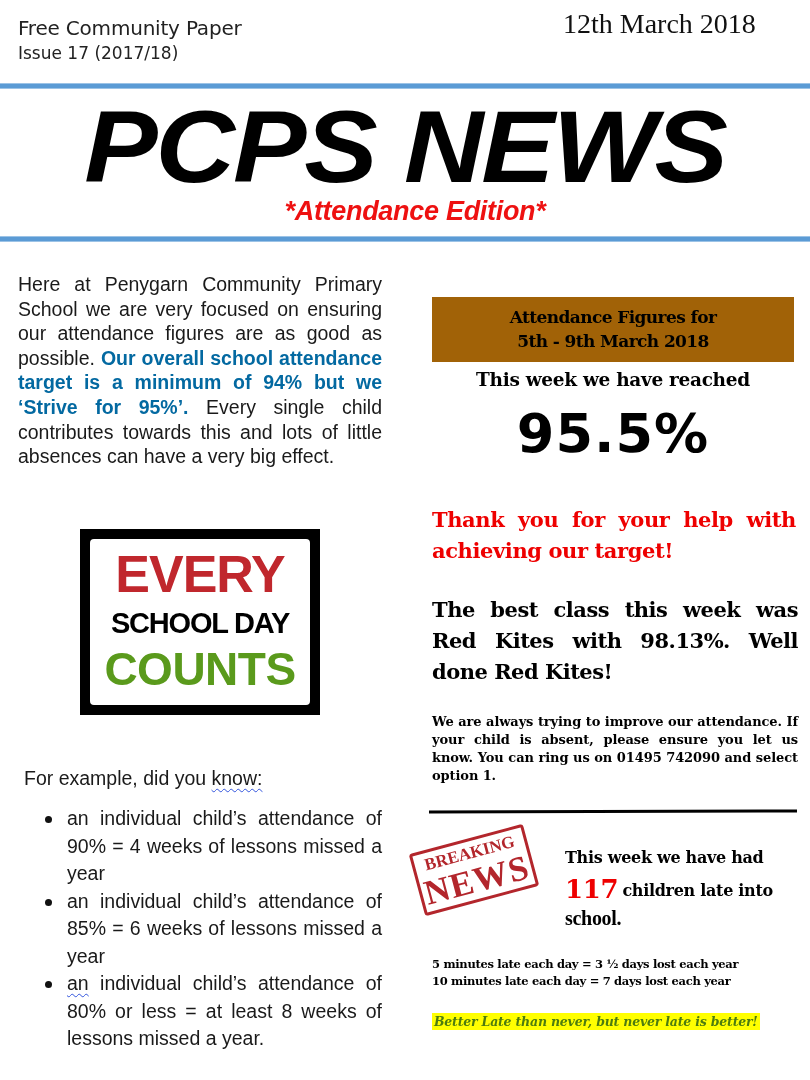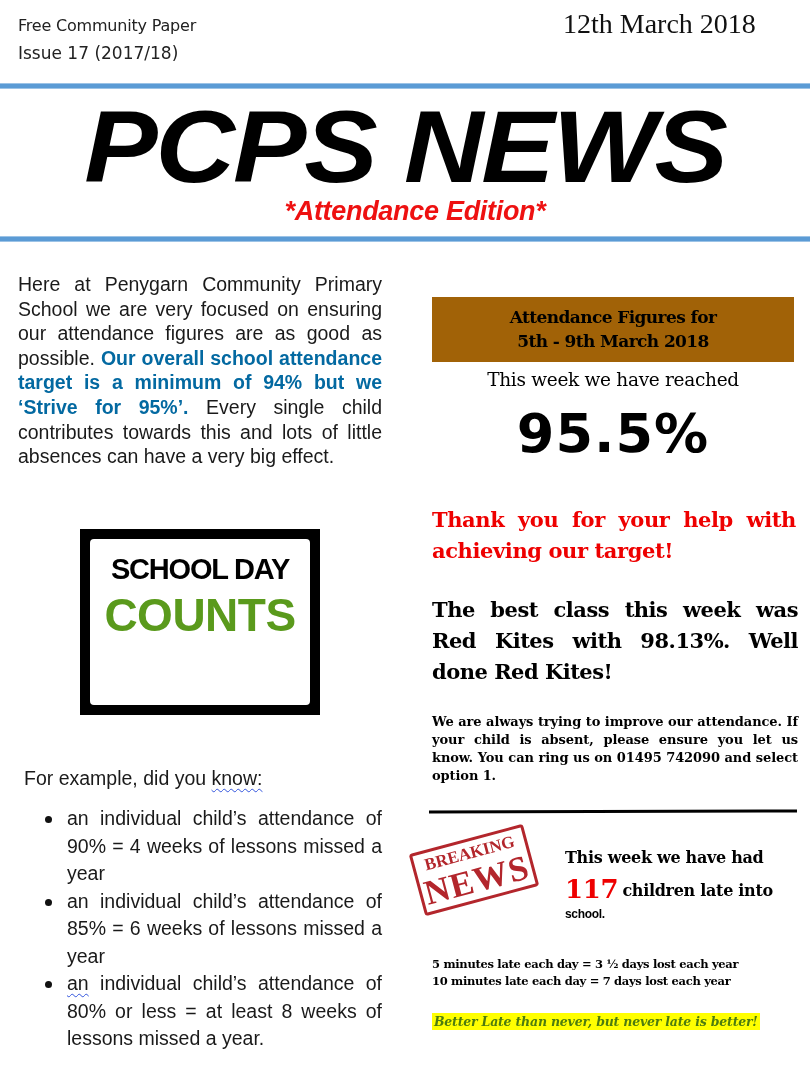--- a/index.html
+++ b/index.html
@@ -2,21 +2,21 @@
 <html><head>
 <meta charset="utf-8">
 <style>
   * { margin: 0; padding: 0; box-sizing: border-box; }
   html, body { width: 810px; height: 1080px; background: #ffffff; overflow: hidden; }
   body { position: relative; font-family: "Liberation Sans", sans-serif; color: #111; }
 
   .abs { position: absolute; }
 
   
-  .paper-label { left: 18px; top: 16px; font-family: "DejaVu Sans", sans-serif; font-size: 16px; color: #222; letter-spacing: -0.2px; }
+  .paper-label { left: 18px; top: 16px; font-family: "DejaVu Sans", sans-serif; font-size: 20px; color: #222; letter-spacing: -0.2px; }
   .issue-label { left: 18px; top: 43px; font-family: "DejaVu Sans", sans-serif; font-size: 17px; color: #222; }
   .date-label { left: 563px; top: 8px; font-family: "Liberation Serif", serif; font-size: 28px; color: #111; }
 
   .rule-blue { left: 0; width: 810px; height: 6px; background: #5b9bd5; border-top: 1px solid #9cc3e6; border-bottom: 1px solid #9cc3e6; }
   .rule-top { top: 83px; }
   .rule-bottom { top: 236px; }
 
   .masthead { left: 0; top: 92px; width: 810px; text-align: center; font-family: "Liberation Sans", sans-serif; font-weight: bold; font-style: italic; font-size: 102px; line-height: 110px; color: #000; letter-spacing: -2px; transform: scaleX(1.08); transform-origin: center; }
   .edition { left: 0; top: 196px; width: 810px; text-align: center; font-family: "Liberation Sans", sans-serif; font-weight: bold; font-style: italic; font-size: 27px; color: #ee1111; letter-spacing: -0.3px; padding-left: 20px; }
 
@@ -34,38 +34,38 @@
   .squiggle { text-decoration: underline wavy #3355dd; text-decoration-thickness: 1px; text-underline-offset: 3px; }
 
   .bullets { left: 42px; top: 805px; width: 340px; list-style: none; }
   .bullets li { position: relative; padding-left: 25px; font-size: 19.5px; line-height: 27.5px; text-align: justify; color: #1a1a1a; }
   .bullets li .dot { position: absolute; left: 3px; top: 11px; width: 7px; height: 7px; background: #111; border-radius: 50%; }
 
   
   .fig-box { left: 432px; top: 297px; width: 362px; height: 65px; background: #a16207; text-align: center; padding-top: 8px; }
   .fig-box span { display: block; font-family: "DejaVu Serif", serif; font-weight: bold; font-size: 17px; line-height: 24px; color: #000; letter-spacing: -0.6px; }
 
-  .reached { left: 430px; top: 369px; width: 366px; text-align: center; font-family: "DejaVu Serif", serif; font-weight: normal; font-size: 18.5px; color: #000; letter-spacing: -0.3px; }
+  .reached { left: 430px; top: 369px; width: 366px; text-align: center; font-family: "DejaVu Serif", serif; font-weight: bold; font-size: 18.5px; color: #000; letter-spacing: -0.3px; }
   .percent { left: 430px; top: 402px; width: 366px; text-align: center; font-family: "DejaVu Sans", sans-serif; font-weight: bold; font-size: 54px; color: #000; letter-spacing: 1px; }
 
   .thanks { left: 432px; top: 504px; width: 364px; font-family: "DejaVu Serif", serif; font-weight: bold; font-size: 21px; line-height: 31px; color: #ee0000; text-align: justify; text-align-last: left; letter-spacing: -0.4px; }
   .best { left: 432px; top: 594px; width: 366px; font-family: "DejaVu Serif", serif; font-weight: bold; font-size: 21px; line-height: 31px; color: #000; text-align: justify; letter-spacing: -0.5px; }
 
   .improve { left: 432px; top: 713px; width: 366px; font-family: "DejaVu Serif", serif; font-weight: bold; font-size: 13px; line-height: 18px; color: #000; text-align: justify; letter-spacing: -0.1px; }
 
   .divider { left: 429px; top: 810px; width: 368px; height: 3px; background: #000; transform: rotate(-0.15deg); }
 
   .stamp { left: 415px; top: 838px; width: 118px; height: 64px; border: 3px solid #b3262c; border-radius: 3px; transform: rotate(-15deg); text-align: center; padding-top: 2px; }
   .stamp-top { font-family: "Liberation Serif", serif; font-weight: bold; font-size: 17px; line-height: 20px; color: #b3262c; letter-spacing: 0px; }
   .stamp-bottom { font-family: "Liberation Serif", serif; font-weight: bold; font-size: 35px; line-height: 36px; color: #b3262c; letter-spacing: 1px; }
 
   .late-line1 { left: 565px; top: 848px; font-family: "DejaVu Serif", serif; font-weight: bold; font-size: 16px; color: #000; letter-spacing: -0.3px; }
   .late-line2 { left: 565px; top: 874px; font-family: "DejaVu Serif", serif; font-weight: bold; font-size: 16px; color: #000; letter-spacing: -0.3px; white-space: nowrap; }
   .late-count { font-size: 26px; color: #ee0000; vertical-align: -2px; margin-right: 4px; }
-  .late-line3 { left: 565px; top: 907px; font-family: Liberation Sans, sans-serif; font-weight: bold; font-size: 12px; color: #000; letter-spacing: -0.3px; }
+  .late-line3 { left: 565px; top: 907px; font-family: Liberation Serif, serif; font-weight: bold; font-size: 20px; color: #000; letter-spacing: -0.3px; }
 
   .lost { left: 432px; top: 956px; font-family: "DejaVu Serif", serif; font-weight: bold; font-size: 11.5px; line-height: 17px; color: #000; letter-spacing: -0.3px; }
 
   .motto { left: 432px; top: 1013px; font-family: "DejaVu Serif", serif; font-weight: bold; font-style: italic; font-size: 12.5px; line-height: 17px; color: #4d7c0f; background: #ffff00; padding: 0 2px; letter-spacing: -0.2px; }
 </style>
 </head>
 <body>
 
 <div class="abs paper-label">Free Community Paper</div>
 <div class="abs issue-label">Issue 17 (2017/18)</div>
@@ -73,20 +73,21 @@
 
 <div class="abs rule-blue rule-top"></div>
 <div class="abs masthead">PCPS NEWS</div>
 <div class="abs edition">*Attendance Edition*</div>
 <div class="abs rule-blue rule-bottom"></div>
 
 <p class="abs intro"><span>Here at Penygarn Community Primary School we are very focused on ensuring our attendance figures are as good as possible. </span><b>Our overall school attendance target is a minimum of 94% but we ‘Strive for 95%’.</b><span>  Every single child contributes towards this and lots of little absences can have a very big effect.</span></p>
 
 <div class="abs logo">
   <div class="logo-inner">
+    <div class="logo-every">EVERY</div>
     <div class="logo-school">SCHOOL DAY</div>
     <div class="logo-counts">COUNTS</div>
   </div>
 </div>
 
 <div class="abs example-lead"><span>For example, did you </span><span class="squiggle">know:</span></div>
 
 <ul class="abs bullets">
   <li><span class="dot"></span><span>an individual child’s attendance of 90% = 4 weeks of lessons missed a year</span></li>
   <li><span class="dot"></span><span>an individual child’s attendance of 85% = 6 weeks of lessons missed a year</span></li>

